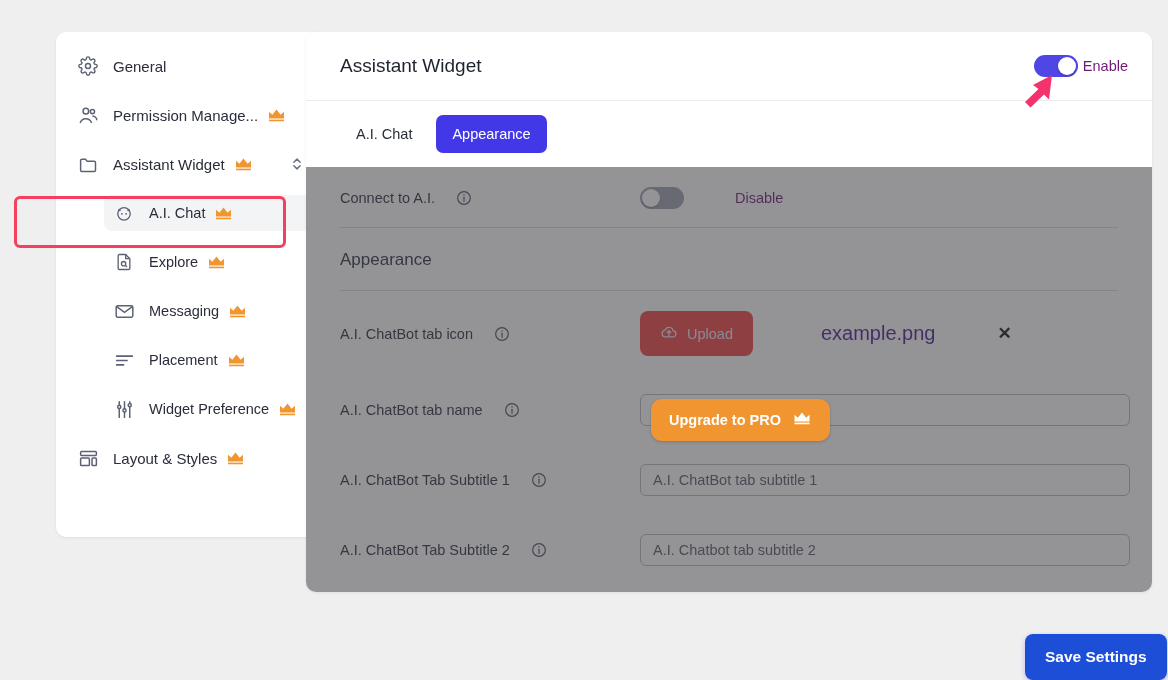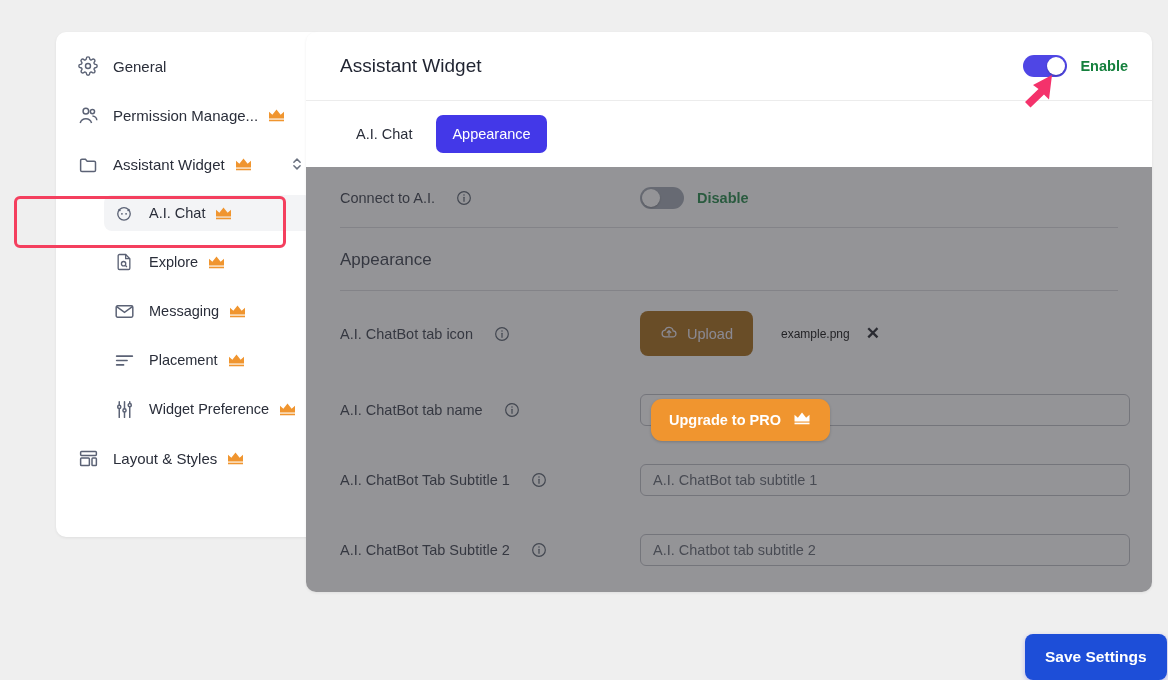--- a/index.html
+++ b/index.html
@@ -69,21 +69,21 @@
     width: 44px; height: 22px; border-radius: 11px;
     background: #4f46e5; position: relative; cursor: pointer;
   }
   .toggle .knob {
     position: absolute; top: 2px; left: 24px;
     width: 18px; height: 18px; border-radius: 50%;
     background: #fff; box-shadow: 0 1px 2px rgba(0,0,0,0.25);
   }
   .toggle.off { background: #9ca3af; }
   .toggle.off .knob { left: 2px; }
-  .toggle-label { margin-left: 13px; font-size: 14.5px; color: #15803d; font-weight: bold; }
+  .toggle-label { margin-left: 5px; font-size: 14.5px; color: #701a75; }
 
   .tabs {
     height: 66px; display: flex; align-items: center;
     padding: 0 34px; gap: 8px;
   }
   .tab {
     font-size: 14.5px; color: #2a2e3a;
     padding: 11px 16px; border-radius: 7px; cursor: pointer;
   }
   .tab.active { background: #4338e8; color: #ffffff; }
@@ -107,30 +107,30 @@
     display: flex; align-items: center; gap: 12px;
   }
   .info-ico { margin-left: 9px; display: inline-flex; color:#4b5563; }
   .divider { height: 1px; background: #d9dade; }
 
   .section-title {
     font-size: 17px; color: #2e3340;
     padding: 22px 0 20px 0;
   }
 
-  .field-area { flex: 1; display: flex; align-items: center; }
+  .field-area { flex: 1; display: flex; align-items: center; gap: 46px; }
 
   .btn-upload {
     display: inline-flex; align-items: center; gap: 9px;
-    background: #a16207; color: #e9e7f4;
+    background: #ef4444; color: #e9e7f4;
     border: none; border-radius: 8px;
     padding: 12px 20px; font-size: 14.5px; cursor: pointer;
     font-family: "Liberation Sans", sans-serif;
   }
-  .file-name { margin-left: 28px; font-size: 12px; color: #000000; }
+  .file-name { margin-left: 22px; font-size: 20px; color: #4c1d95; }
   .file-x {
     margin-left: 16px; font-size: 17px; color: #15181f;
     cursor: pointer; font-weight: bold;
   }
 
   .text-input {
     width: 490px; height: 32px;
     border: 1px solid #b9bbc2; border-radius: 6px;
     background: transparent; padding: 0 12px;
     font-size: 14.5px; color: #585d69;

